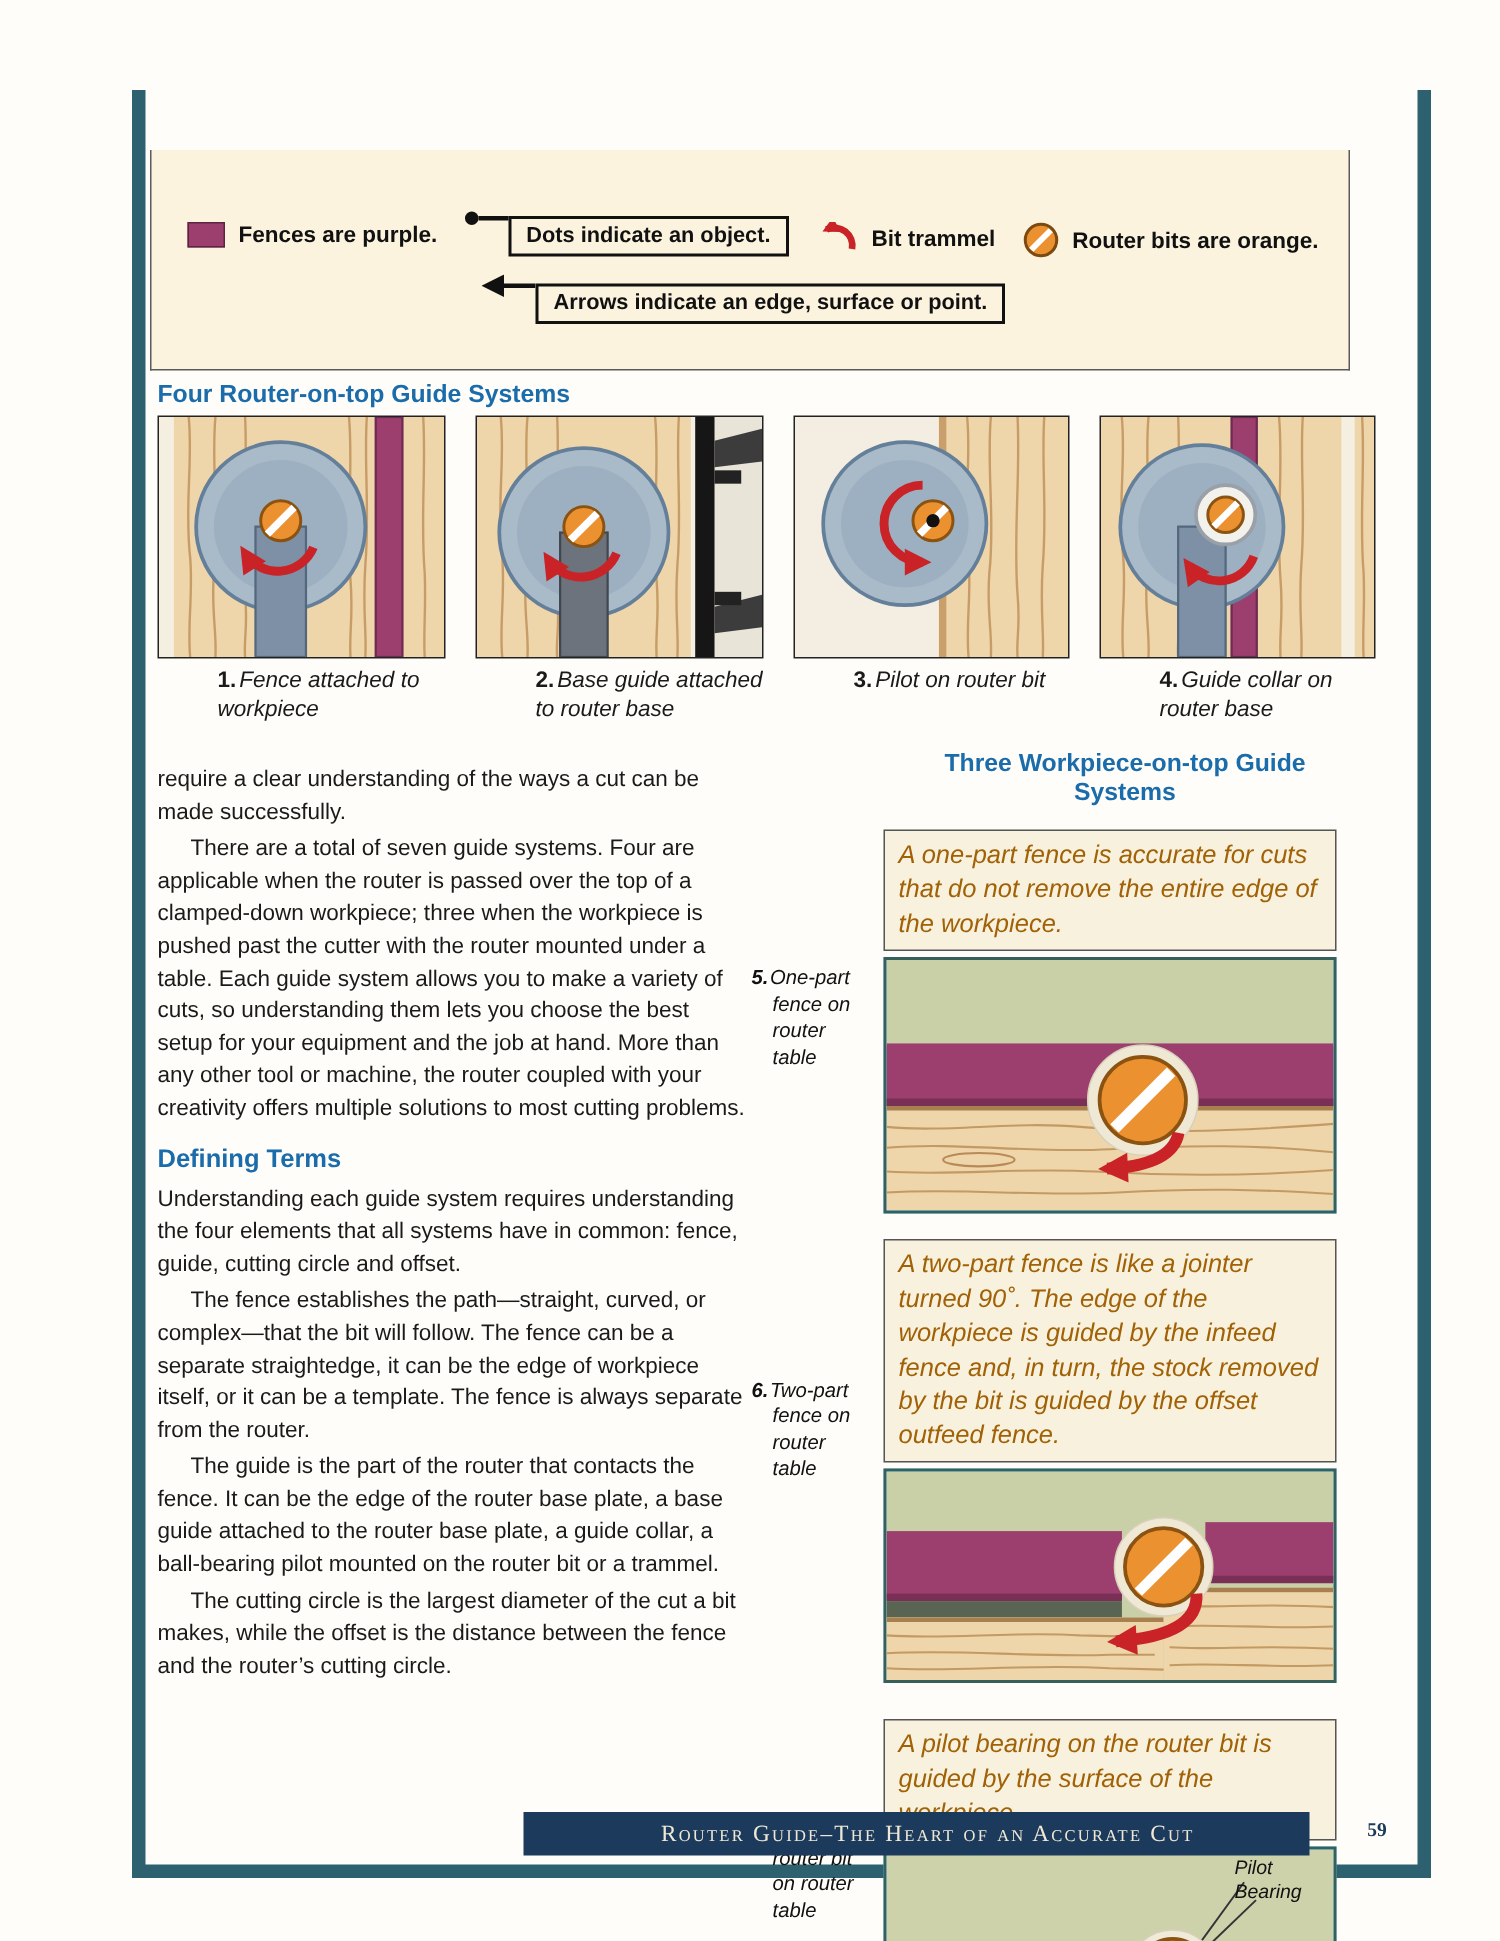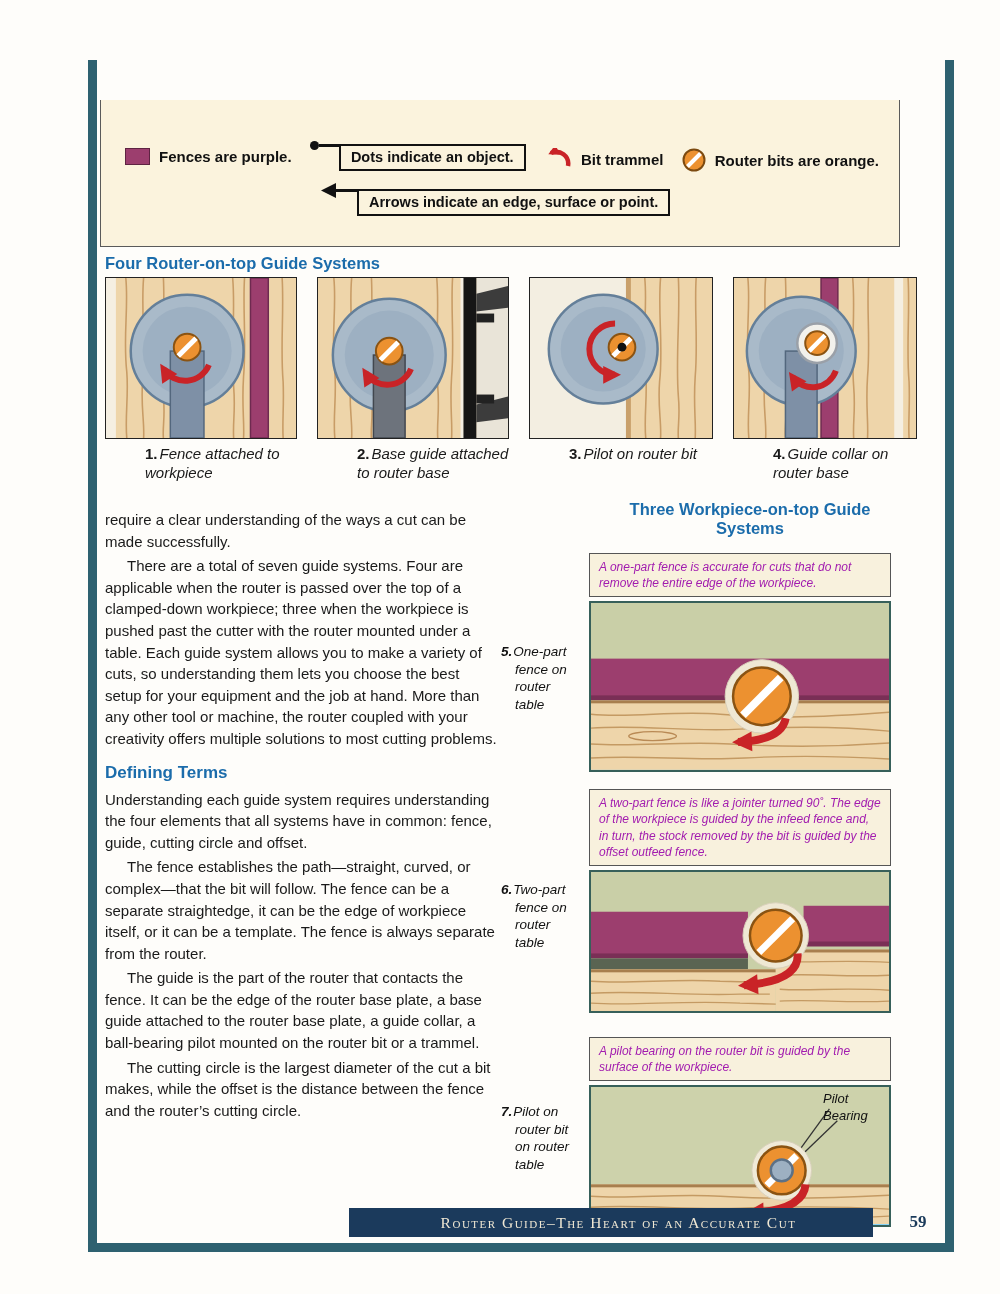--- a/index.html
+++ b/index.html
@@ -71,41 +71,41 @@
   #three-heading { text-align:center; margin-left:98px; width:302px; }
   .side-fig { display:flex; }
   .side-label {
     width:88px; flex:none; font-size:13.5px; font-style:italic; line-height:1.3;
     padding-right:10px; padding-left:14px; text-indent:-14px; color:#111;
   }
   .side-label .fig-num { font-style:italic; margin-right:1px; }
   .side-panel { width:302px; }
   .caption-box {
     background:#f8f1dd; border:1px solid #555; padding:5px 9px;
-    font-style:italic; font-size:12px; line-height:1.35; color:#a21caf;
+    font-style:italic; font-size:17px; line-height:1.35; color:#a16207;
   }
   .illus { border:2.5px solid #37605a; margin-top:4px; position:relative; line-height:0; background:#7dd3fc; }
   .illus svg { width:100%; display:block; }
   .annotation {
     position:absolute; top:4px; left:232px; width:62px;
     font-style:italic; font-size:13px; line-height:1.25; color:#111;
   }
 
   
   .footer-bar {
     position:absolute; left:349px; top:1208px; width:524px; height:29px;
     background:#1b3a5c; display:flex; align-items:center; justify-content:center;padding-left:15px;
   }
   .footer-bar span {
     font-family:"Liberation Serif", serif; font-variant:small-caps;
     letter-spacing:1.5px; font-size:15.5px; color:#f0e8d4;
   }
   .page-num {
     position:absolute; left:895px; top:1212px; width:46px; text-align:center;
-    font-family:"Liberation Serif", serif; font-weight:700; font-size:17px; color:#1a3a5a;
+    font-family:"Liberation Serif", serif; font-weight:700; font-size:13px; color:#1a3a5a;
   }
 </style>
 </head>
 <body>
 
 <div class="page">
 
   <div class="frame" id="frame-left"></div>
   <div class="frame" id="frame-right"></div>
   <div class="frame" id="frame-bottom"></div>

